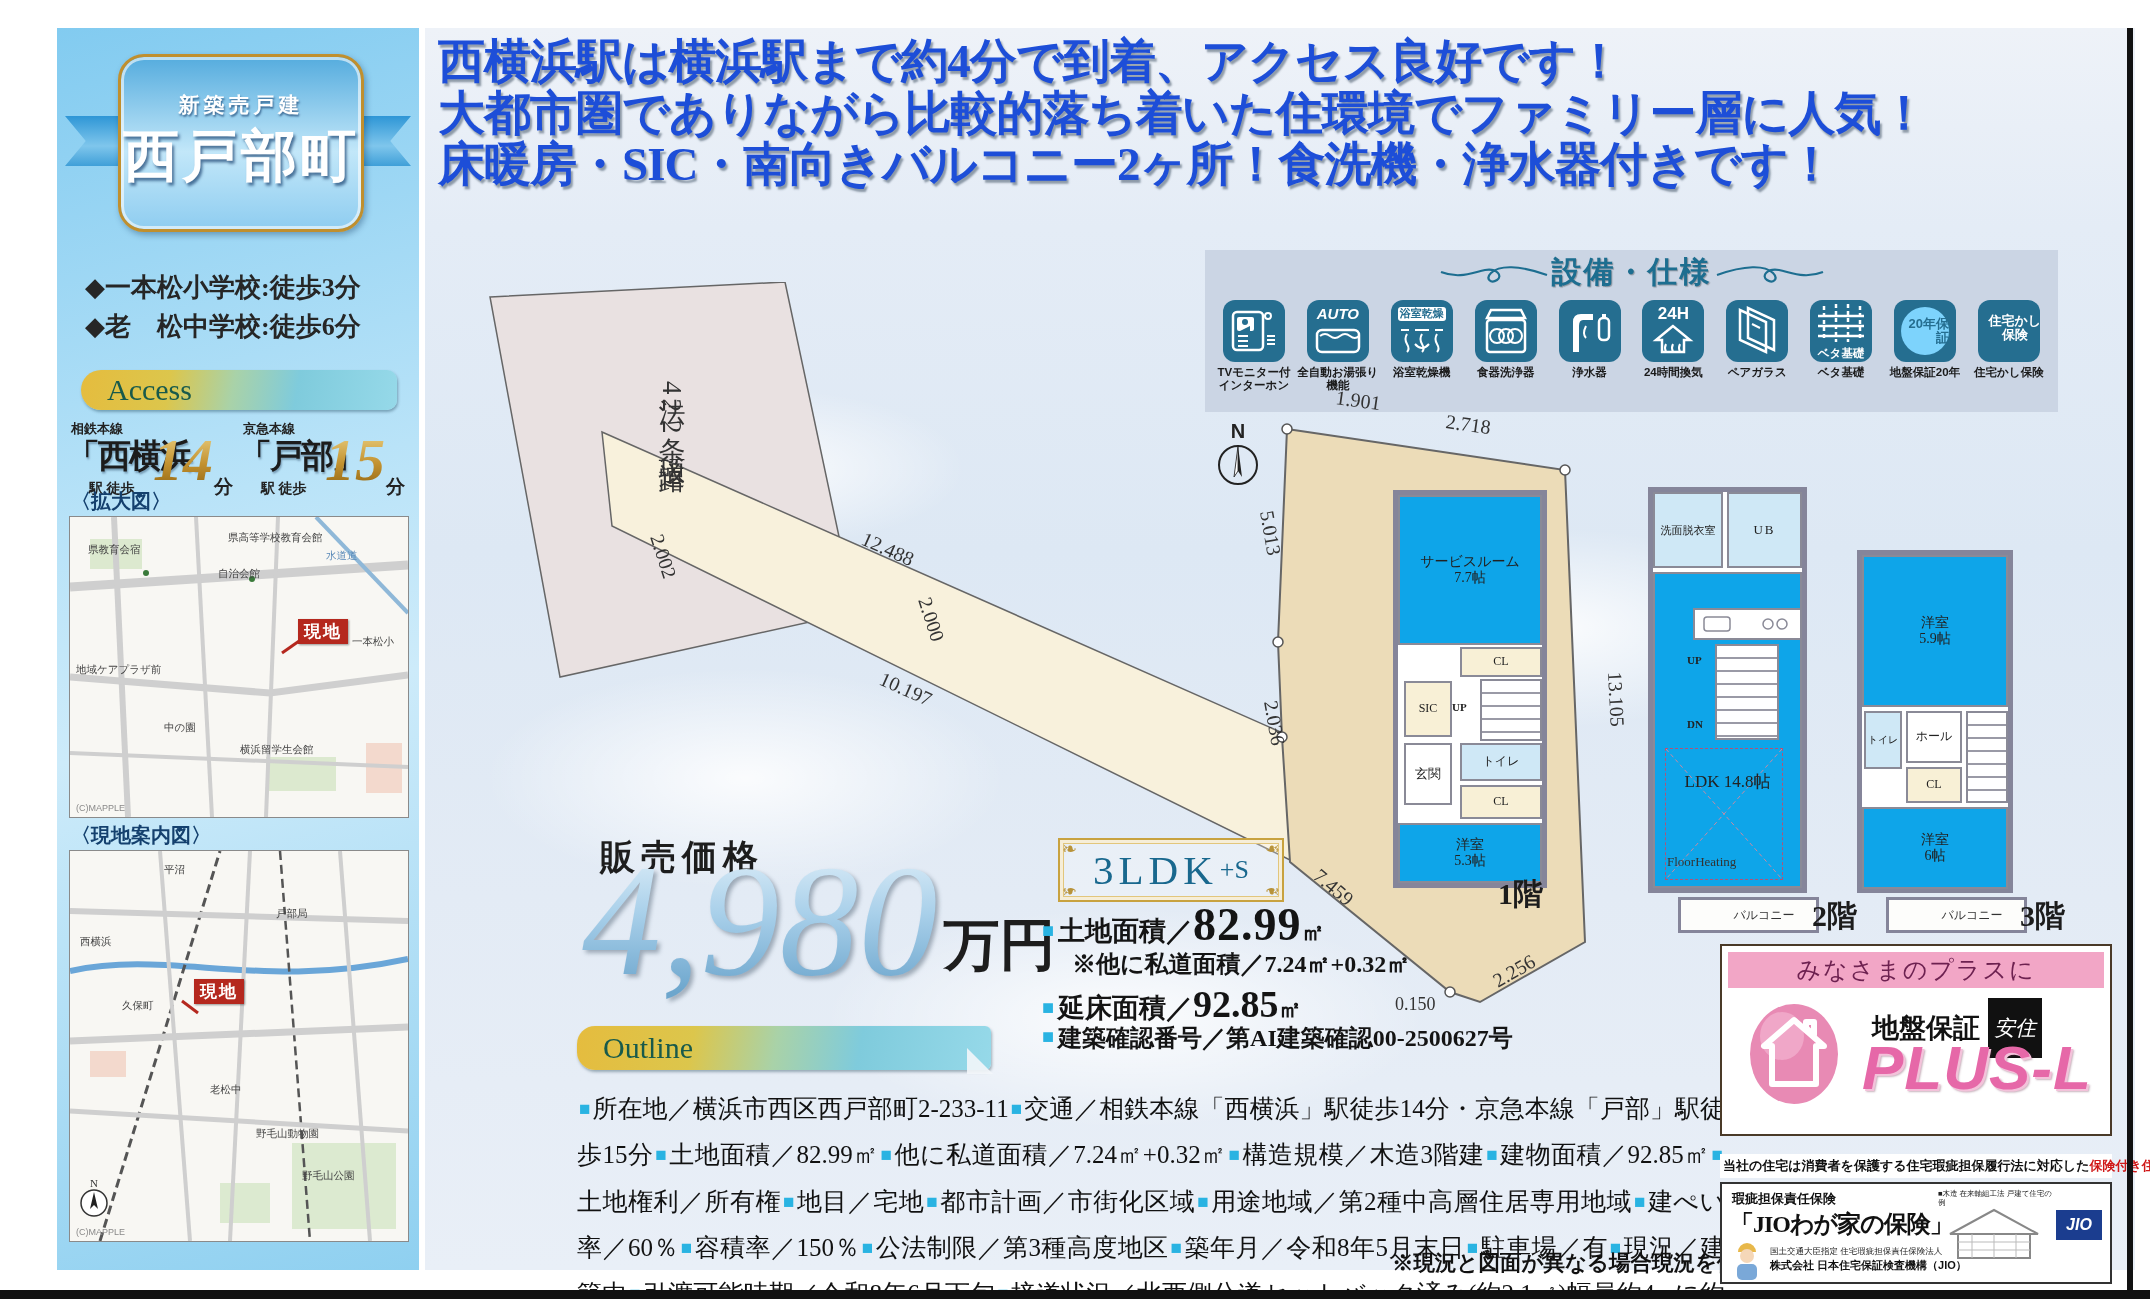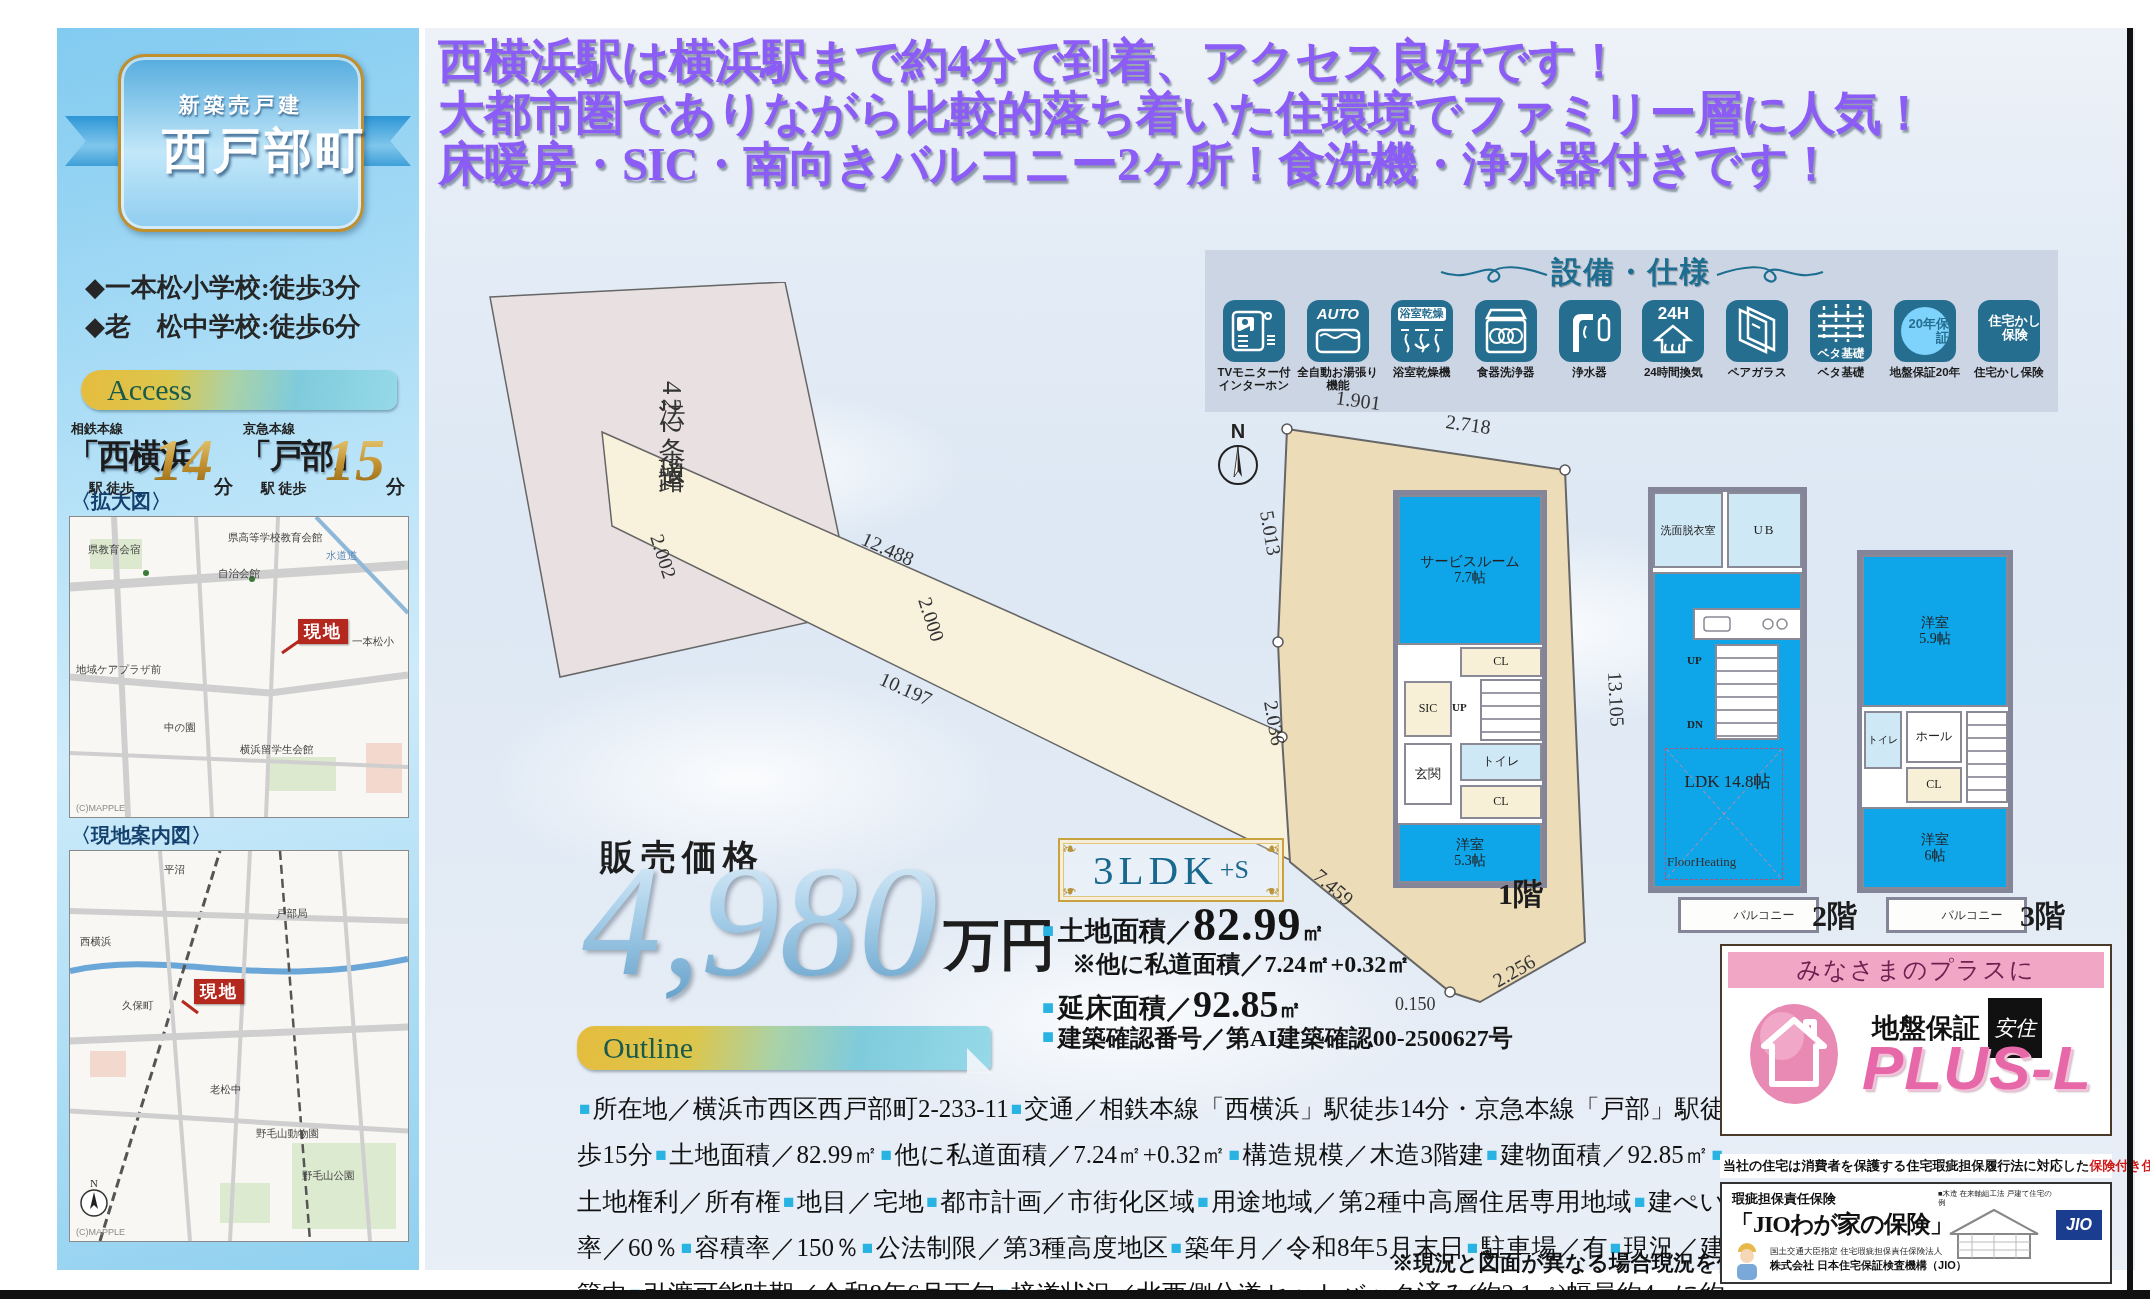--- a/index.html
+++ b/index.html
@@ -13,22 +13,22 @@
   .sidebar{left:57px;top:28px;width:362px;height:1242px;
     background:linear-gradient(165deg,#82cbf0 0%,#b9e3f8 38%,#cdebfa 55%,#8fd0f0 100%);}
   .ribbon{position:absolute;left:8px;top:88px;width:346px;height:50px;
     background:linear-gradient(180deg,#2e96d6,#7fc6ec 60%,#3f9fd8);
     clip-path:polygon(0 0,100% 0,94% 50%,100% 100%,0 100%,6% 50%);}
   .badge{position:absolute;left:61px;top:26px;width:240px;height:172px;border:3px solid #c08f2e;border-radius:26px;
     background:linear-gradient(180deg,#55acde,#c2e7f9 55%,#8fcdf0);
     box-shadow:inset 0 0 0 3px rgba(255,255,255,.6),2px 3px 6px rgba(0,40,80,.35);}
   .badge-top{position:absolute;left:0;top:34px;width:100%;text-align:center;color:#fff;font-size:21px;
     font-weight:bold;letter-spacing:4px;text-shadow:1px 2px 2px rgba(0,40,90,.6);}
-  .badge-title{position:absolute;left:0;top:62px;width:100%;text-align:center;color:#fff;font-size:48px;
-    font-weight:bold;letter-spacing:3px;text-shadow:2px 3px 3px rgba(0,40,90,.6);margin-left:23px;}
+  .badge-title{position:absolute;left:0;top:62px;width:100%;text-align:center;color:#fff;font-size:56px;
+    font-weight:bold;letter-spacing:3px;text-shadow:2px 3px 3px rgba(0,40,90,.6);}
   .schools{position:absolute;left:28px;top:240px;font-size:26px;font-weight:bold;color:#262626;line-height:1.5;}
   .pill{position:absolute;border-radius:20px 10px 10px 20px;
     background:linear-gradient(100deg,#e5bc3e 0%,#dcc64c 28%,#a9d2a8 48%,#7fcbdc 68%,#96d9e9 100%);
     box-shadow:1px 2px 3px rgba(0,40,60,.35);color:#185a4b;font-size:30px;
     display:flex;align-items:center;padding-left:26px;box-sizing:border-box;}
   .pill-access{left:24px;top:342px;width:316px;height:40px;}
   .stations{position:absolute;left:10px;top:392px;width:344px;display:flex;}
   .station{position:relative;width:172px;height:96px;}
   .st-line{position:absolute;left:4px;top:0;font-size:13px;font-weight:bold;color:#222;}
   .st-name{position:absolute;left:0px;top:14px;font-size:33px;font-weight:bold;color:#1c1c1c;
@@ -44,21 +44,21 @@
   .map2{top:822px;height:390px;}
   .maplabel{position:absolute;font-size:10.5px;color:#444;font-family:"Liberation Sans","DejaVu Sans",sans-serif;white-space:nowrap;}
   .genchi{position:absolute;background:#b5281e;color:#fff;font-size:17px;font-weight:bold;
     padding:1px 6px;letter-spacing:2px;box-shadow:1px 1px 2px rgba(0,0,0,.4);}
   .mapcredit{position:absolute;left:6px;bottom:4px;font-size:9px;color:#8a8a8a;
     font-family:"Liberation Sans","DejaVu Sans",sans-serif;}
   
   .mainbg{left:425px;top:28px;width:1710px;height:1242px;
     background:linear-gradient(180deg,#eef2f8 0%,#e4ecf6 16%,#dde8f4 42%,#e3ebf5 70%,#e9eff7 100%);}
   .cloud{position:absolute;border-radius:50%;background:radial-gradient(closest-side,rgba(255,255,255,.85),rgba(255,255,255,0));}
-  .headline{left:438px;top:36px;width:1692px;font-size:47px;font-weight:bold;color:#8b5cf6;
+  .headline{left:438px;top:36px;width:1692px;font-size:47px;font-weight:bold;color:#1d4ed8;
     letter-spacing:-1px;line-height:1.10;text-shadow:2px 3px 2px rgba(30,50,70,.45);white-space:nowrap;}
   
   .equip{left:1205px;top:250px;width:853px;height:162px;background:#cbd5e4;}
   .equip-head{position:absolute;left:0;top:2px;width:100%;display:flex;align-items:center;justify-content:center;gap:3px;}
   .equip-title{font-size:30px;font-weight:bold;color:#1d6e90;letter-spacing:2px;text-shadow:1px 1px 1px rgba(0,0,0,.3);}
   .icons{position:absolute;left:8px;top:50px;right:8px;display:flex;justify-content:space-between;}
   .icell{width:82px;text-align:center;font-family:"Liberation Sans","DejaVu Sans",sans-serif;}
   .isq{position:relative;width:62px;height:62px;margin:0 auto;border-radius:12px;background:#256e90;
     color:#fff;overflow:hidden;}
   .ibadge{position:absolute;left:0;width:100%;text-align:center;font-weight:bold;color:#fff;line-height:1.05;}

